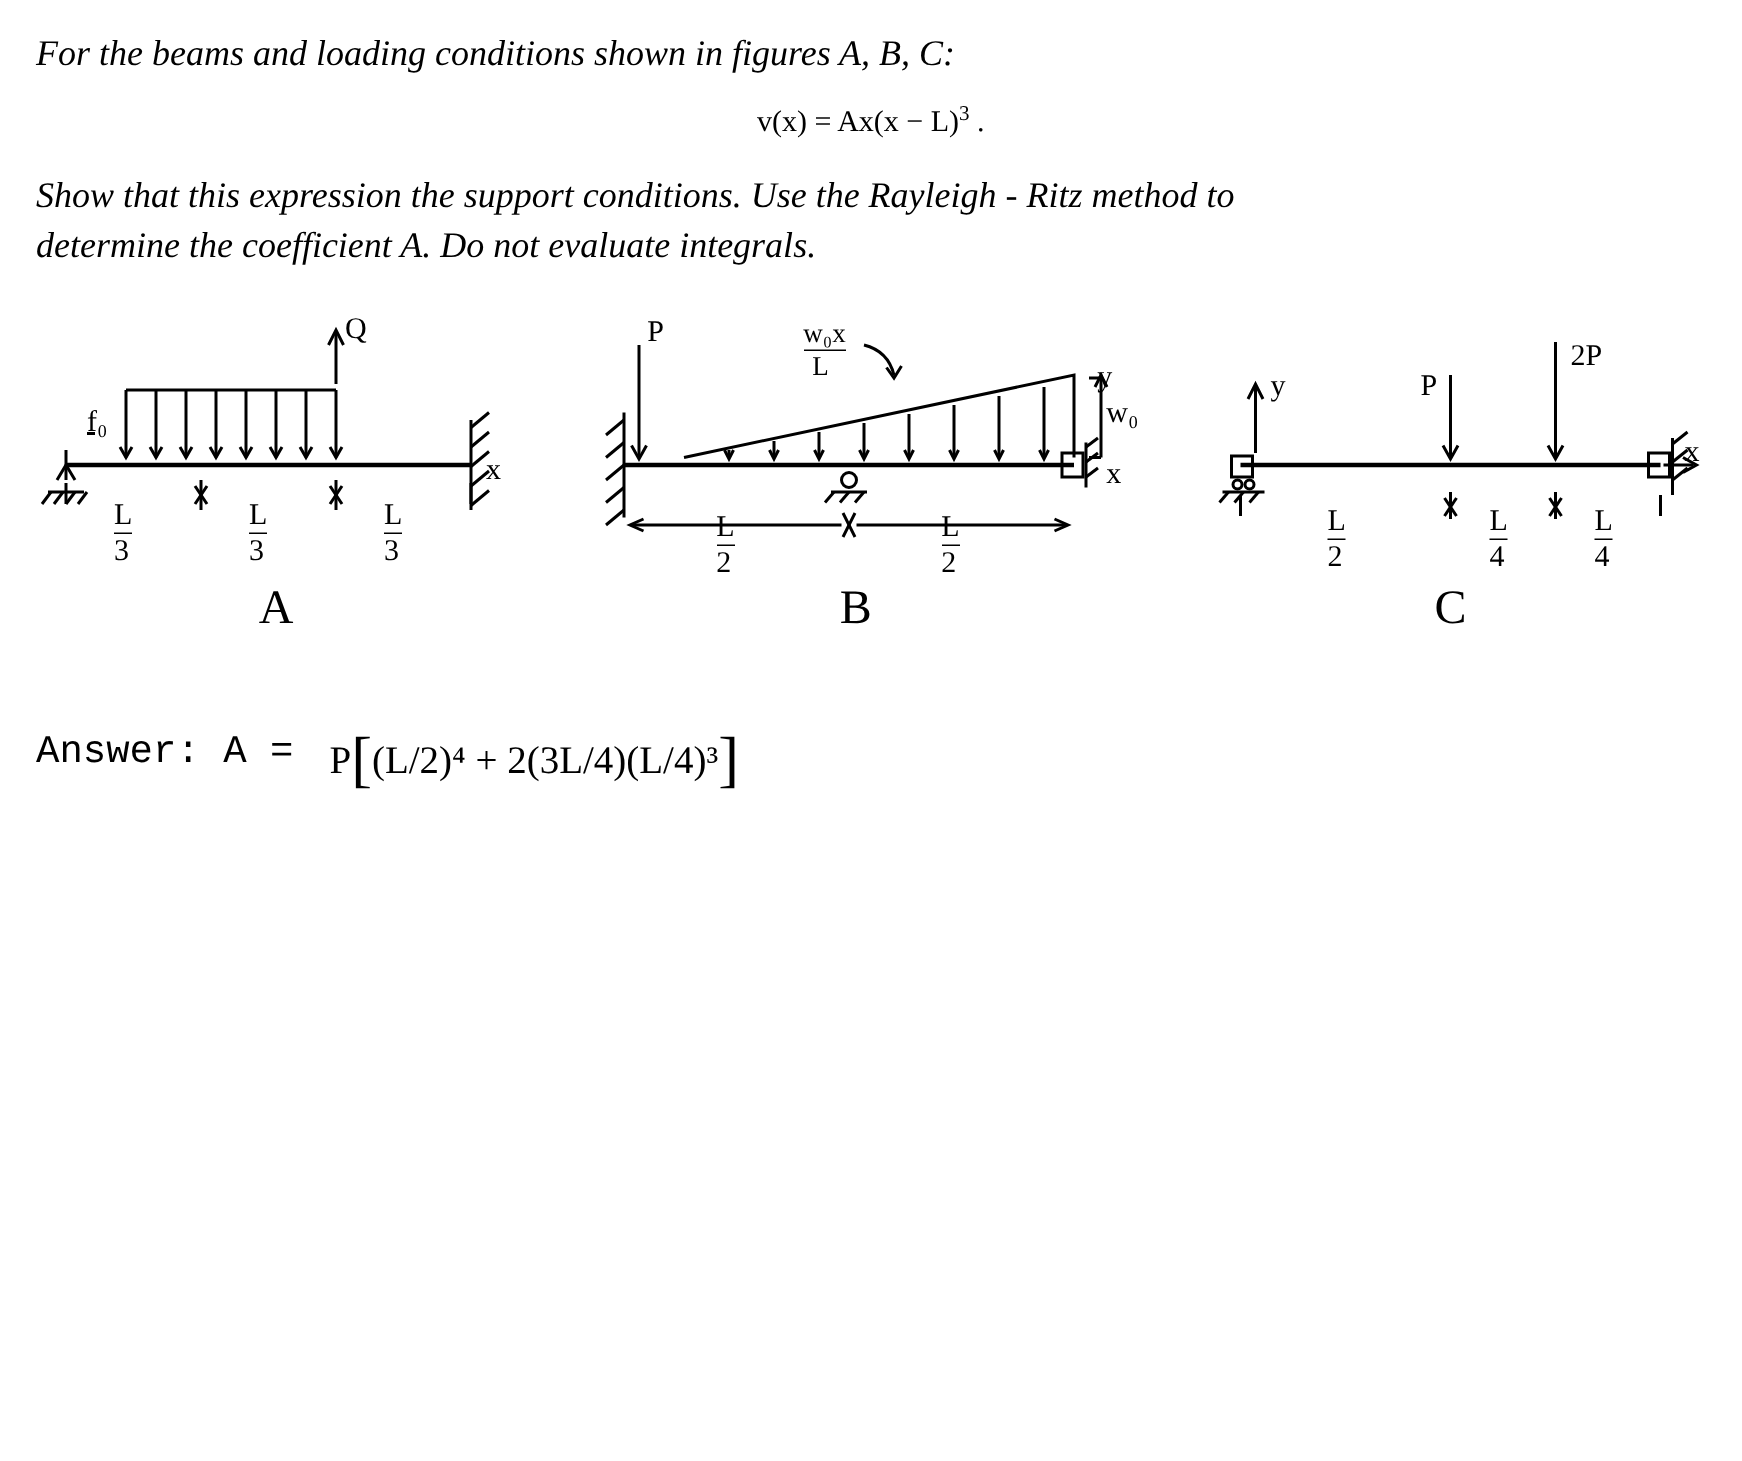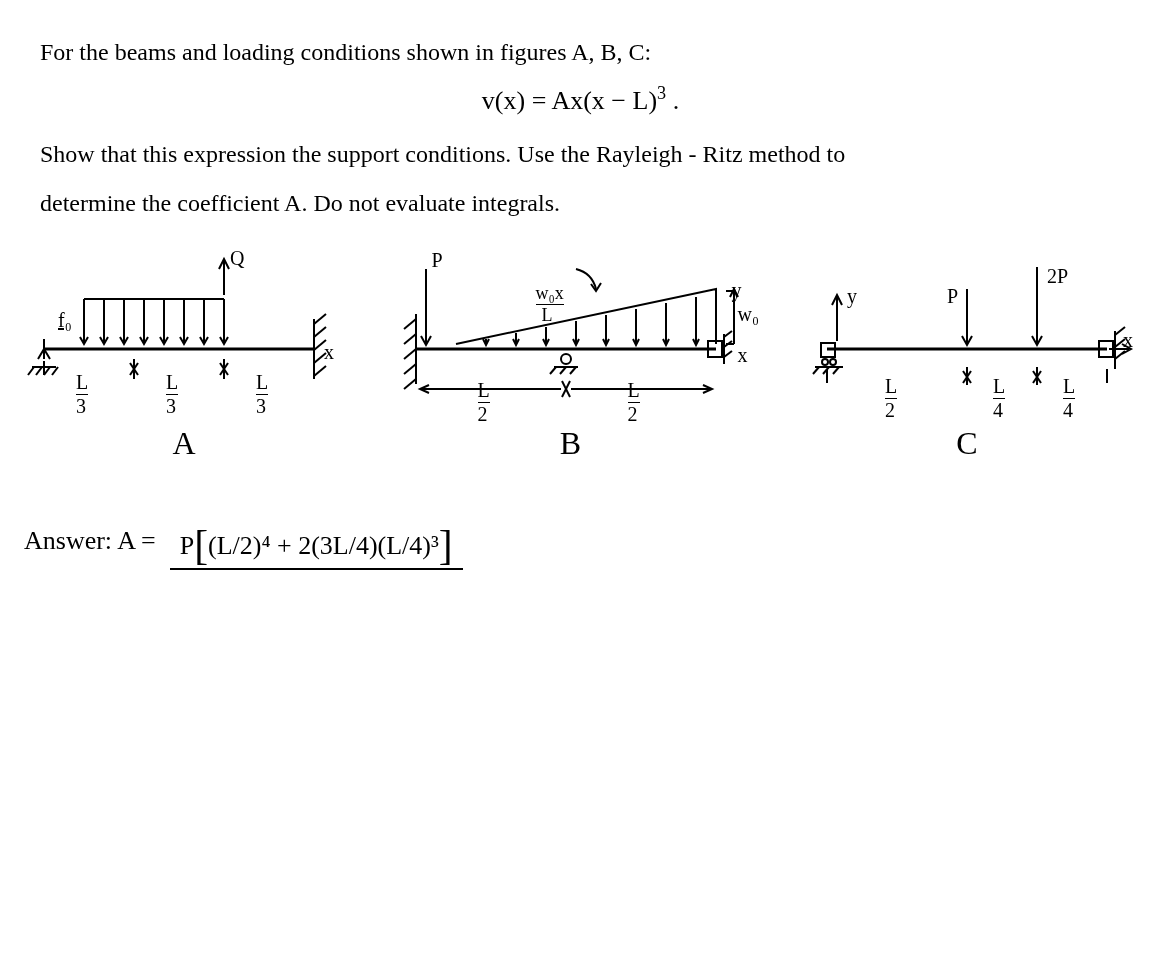--- a/index.html
+++ b/index.html
@@ -6,46 +6,46 @@
     font-family: "Times New Roman", Times, serif;
     font-size: 24px;
     color: #000;
     background: #fff;
     margin: 0;
     padding: 20px 24px;
     width: 1161px;
     box-sizing: border-box;
   }
   .problem-text { line-height: 1.35; }
-  .problem-text p { margin: 16px; }
+  .problem-text p { margin: 0; font-style: italic; }
   .indent { padding-left: 28px; }
   .underline { text-decoration: underline; }
-  .eq-block { text-align: center; margin: 18px 0 22px; font-size: 26px; }
+  .eq-block { text-align: center; margin: 18px 0 22px; font-size: 20px; }
   .sup { position: relative; top: -0.55em; font-size: 0.7em; }
   .figures-row {
     display: flex;
     justify-content: space-between;
     align-items: flex-start;
     margin: 30px 0 10px;
   }
   .fig { position: relative; font-family: "Comic Sans MS", "Chalkboard", cursive; font-size: 20px; }
   svg { display: block; }
   .fig-label { text-align: center; font-size: 32px; margin-top: 6px; font-family: "Comic Sans MS", cursive; }
 
   
   .answer-row {
     display: flex;
     align-items: center;
     margin-top: 50px;
     font-size: 26px;
   }
-  .answer-label { margin-right: 14px; white-space: nowrap; }
+  .answer-label { margin-right: 14px; white-space: nowrap; font-family: Liberation Mono, monospace; }
   .frac {
     display: inline-flex;
-    flex-direction: column;
+    flex-direction: row;
     vertical-align: middle;
   }
   .frac .num, .frac .den { padding: 4px 10px; white-space: nowrap; }
   .frac .bar { border-top: 2.5px solid #000; width: 100%; }
   .big-br { font-size: 1.6em; position: relative; top: 0.12em; }
   .int-sym { font-size: 1.9em; position: relative; top: 0.15em; margin: 0 2px; }
   .lim-up { position: relative; top: -1.1em; font-size: 0.55em; margin-left: -4px; }
   .lim-dn { position: relative; top: 0.9em; font-size: 0.55em; margin-left: -18px; margin-right: 4px; }
 </style>
 </head>
@@ -207,21 +207,21 @@
         <polyline points="43,136 34,140 43,144"></polyline>
         <line x1="185" y1="140" x2="325" y2="140"></line>
         <polyline points="317,136 326,140 317,144"></polyline>
 
         <line x1="176" y1="132" x2="184" y2="148"></line>
           <line x1="184" y1="132" x2="176" y2="148"></line>
       </g>
     </svg>
     <div style="position:absolute; left:46px; top:0px;">P</div>
     <div style="position:absolute; left:150px; top:2px; font-size:18px;">
-      <span style="display:inline-block;border-bottom:1.5px solid #000;margin-top:32px;">w₀x</span><br><span style="padding-left:6px;">L</span>
+      <span style="display:inline-block;border-bottom:1.5px solid #000;">w₀x</span><br><span style="padding-left:6px;">L</span>
     </div>
     <svg style="position:absolute; left:188px; top:18px;" width="30" height="30">
         <path d="M2 2 Q 18 6 22 22" stroke="#000" stroke-width="2" fill="none"></path>
         <polyline points="17,17 22,24 27,16" stroke="#000" stroke-width="2" fill="none"></polyline>
       </svg>
     <div style="position:absolute; left:352px; top:54px;">w₀</div>
     <div style="position:absolute; left:352px; top:95px;">x</div>
     <div style="position:absolute; left:346px; top:30px;">y</div>
     <div style="position:absolute; left:92px; top:130px;"><span style="display:inline-block;border-bottom:1.5px solid #000;">L</span><br><span>2</span></div>
     <div style="position:absolute; left:242px; top:130px;"><span style="display:inline-block;border-bottom:1.5px solid #000;">L</span><br><span>2</span></div>

